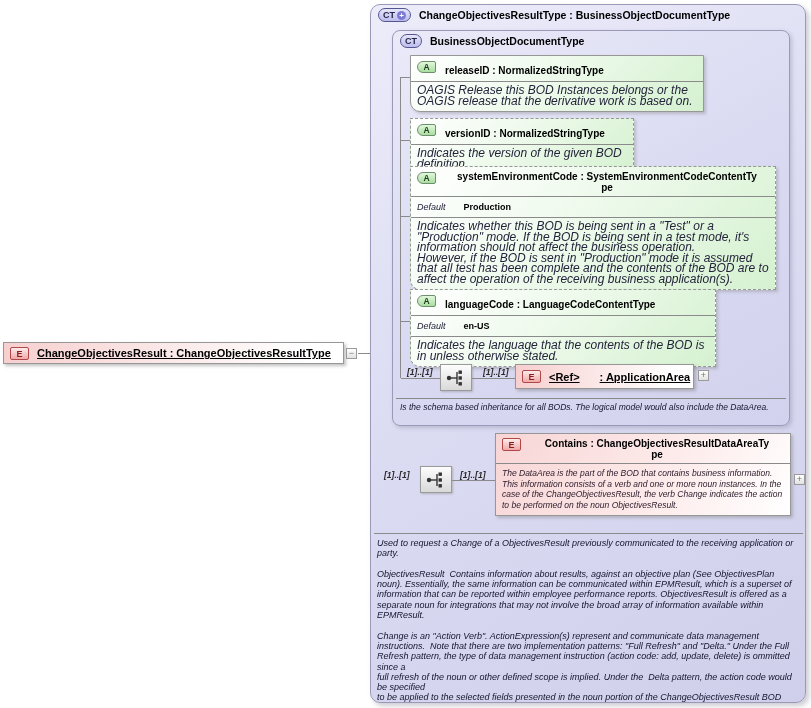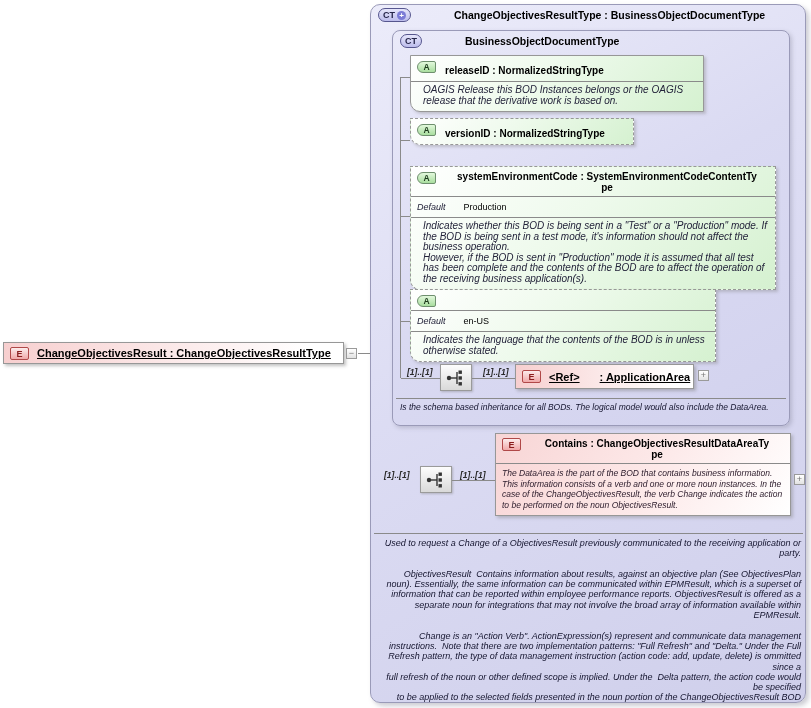--- a/index.html
+++ b/index.html
@@ -9,21 +9,21 @@
 
   
   .ct-container { border:1px solid #9a9ab8; border-radius:10px;
     background:linear-gradient(150deg,#ececfa 0%,#dcdcf3 45%,#cfcfeb 100%);
     box-shadow:3px 3px 5px rgba(110,110,130,.35); }
   .ct-container.inner { border-radius:8px;
     background:linear-gradient(150deg,#eaeaf9 0%,#dadaf2 50%,#d2d2ee 100%);
     box-shadow:2px 2px 4px rgba(110,110,130,.3); }
 
   .hdr { display:flex; align-items:center; gap:8px; }
-  .hdr-title { font-weight:bold; font-size:10.5px; color:#000; white-space:nowrap;margin-left:35px; }
+  .hdr-title { font-weight:bold; font-size:10.5px; color:#000; white-space:nowrap; }
 
   .ct-badge { display:inline-flex; align-items:center; gap:2px; height:14px;
     padding:0 4px; border:1px solid #56568e; border-radius:8px;
     background:linear-gradient(#e6e6fb,#bdbdec); font-weight:bold; font-size:9px;
     color:#26264a; }
   .ct-plus { width:9px; height:9px; border-radius:50%; background:#7b7bd6;
     color:#fff; font-size:8px; line-height:9px; font-weight:bold; text-align:center; }
 
   .a-badge { width:19px; height:12px; border:1px solid #6e8f6e;
     border-radius:6px 2px 2px 6px; background:linear-gradient(#e2f8dc,#a9de9f);
@@ -35,27 +35,27 @@
 
   
   .attr-box { border:1px dashed #979797; border-bottom-left-radius:10px;
     background:linear-gradient(135deg,#ffffff 0%,#eefaec 45%,#d5f1d0 100%);
     box-shadow:2px 2px 3px rgba(120,120,120,.35); }
   .attr-box.required { border-style:solid; }
   .attr-hd { padding:4px 6px 3px 6px; overflow:hidden; }
   .attr-hd .a-badge { float:left; margin-right:9px; margin-top:1px; }
   .attr-title { font-weight:bold; font-size:10px; color:#000; }
   .attr-title .tline { display:block; text-align:center; }
-  .attr-doc { border-top:1px solid #8a8a8a; padding:3px 6px 5px 12px;
-    font-style:italic; font-size:10px; line-height:10.5px; color:#23233a;
+  .attr-doc { border-top:1px solid #8a8a8a; padding:3px 6px 5px 6px;
+    font-style:italic; font-size:12px; line-height:10.5px; color:#23233a;
     white-space:pre-wrap; }
   .default-row { display:flex; gap:18px; align-items:baseline; padding:5px 6px;
     border-top:1px solid #8a8a8a; border-bottom:1px solid #8a8a8a; }
   .default-label { font-style:italic; font-size:9px; color:#23233a; }
-  .default-value { font-weight:normal; font-size:9px; color:#000; }
+  .default-value { font-weight:bold; font-size:9px; color:#000; }
   .attr-doc.no-top { border-top:none; }
 
   
   .elem-box { display:flex; align-items:center; gap:8px; padding:0 6px;
     border:1px solid #979797; background:linear-gradient(90deg,#f7cfcf 0%,#ffffff 90%);
     box-shadow:2px 2px 3px rgba(120,120,120,.45); }
   .elem-title { font-weight:bold; font-size:11px; color:#000; white-space:nowrap;text-decoration:underline; }
 
   .pink-box { border:1px solid #979797;
     background:linear-gradient(120deg,#f8d5d5 0%,#fdeaea 55%,#ffffff 100%);
@@ -122,20 +122,21 @@
     <span class="attr-title">releaseID : NormalizedStringType</span>
   </div>
   <div class="attr-doc">OAGIS Release this BOD Instances belongs or the OAGIS release that the derivative work is based on.</div>
 </div>
 
 <div class="abs attr-box" style="left:410px;top:118px;width:224px;">
   <div class="attr-hd">
     <span class="a-badge">A</span>
     <span class="attr-title">versionID : NormalizedStringType</span>
   </div>
+  <div class="attr-doc">Indicates the version of the given BOD definition.</div>
 </div>
 
 <div class="abs attr-box" style="left:410px;top:166px;width:366px;">
   <div class="attr-hd">
     <span class="a-badge">A</span>
     <span class="attr-title">
       <span class="tline">systemEnvironmentCode : SystemEnvironmentCodeContentTy</span>
       <span class="tline">pe</span>
     </span>
   </div>
@@ -143,20 +144,21 @@
     <span class="default-label">Default</span>
     <span class="default-value">Production</span>
   </div>
   <div class="attr-doc no-top">Indicates whether this BOD is being sent in a "Test" or a "Production" mode. If the BOD is being sent in a test mode, it's information should not affect the business operation.
 However, if the BOD is sent in "Production" mode it is assumed that all test has been complete and the contents of the BOD are to affect the operation of the receiving business application(s).</div>
 </div>
 
 <div class="abs attr-box" style="left:410px;top:289px;width:306px;">
   <div class="attr-hd">
     <span class="a-badge">A</span>
+    <span class="attr-title">languageCode : LanguageCodeContentType</span>
   </div>
   <div class="default-row">
     <span class="default-label">Default</span>
     <span class="default-value">en-US</span>
   </div>
   <div class="attr-doc no-top">Indicates the language that the contents of the BOD is in unless otherwise stated.</div>
 </div>
 
 <span class="abs card" style="left:407px;top:367px;">[1]..[1]</span>
 <div class="abs conn-icon" style="left:440px;top:364px;">
@@ -202,19 +204,19 @@
     <span class="attr-title">
       <span class="tline">Contains : ChangeObjectivesResultDataAreaTy</span>
       <span class="tline">pe</span>
     </span>
   </div>
   <div class="pink-doc">The DataArea is the part of the BOD that contains business information. This information consists of a verb and one or more noun instances. In the case of the ChangeObjectivesResult, the verb Change indicates the action to be performed on the noun ObjectivesResult.</div>
 </div>
 <div class="abs expand-btn" style="left:794px;top:474px;">+</div>
 
 <div class="abs line" style="left:374px;top:533px;width:429px;height:1px;"></div>
-<div class="abs doc-block" style="left:377px;top:538px;width:424px;text-align:right;">Used to request a Change of a ObjectivesResult previously communicated to the receiving application or party.
+<div class="abs doc-block" style="left:377px;top:538px;width:424px;">Used to request a Change of a ObjectivesResult previously communicated to the receiving application or party.
 
 ObjectivesResult  Contains information about results, against an objective plan (See ObjectivesPlan noun). Essentially, the same information can be communicated within EPMResult, which is a superset of information that can be reported within employee performance reports. ObjectivesResult is offered as a separate noun for integrations that may not involve the broad array of information available within EPMResult.
 
 Change is an "Action Verb". ActionExpression(s) represent and communicate data management instructions.  Note that there are two implementation patterns: "Full Refresh" and "Delta." Under the Full Refresh pattern, the type of data management instruction (action code: add, update, delete) is ommitted since a
 full refresh of the noun or other defined scope is implied. Under the  Delta pattern, the action code would be specified
 to be applied to the selected fields presented in the noun portion of the ChangeObjectivesResult BOD</div>
 
 </body></html>

